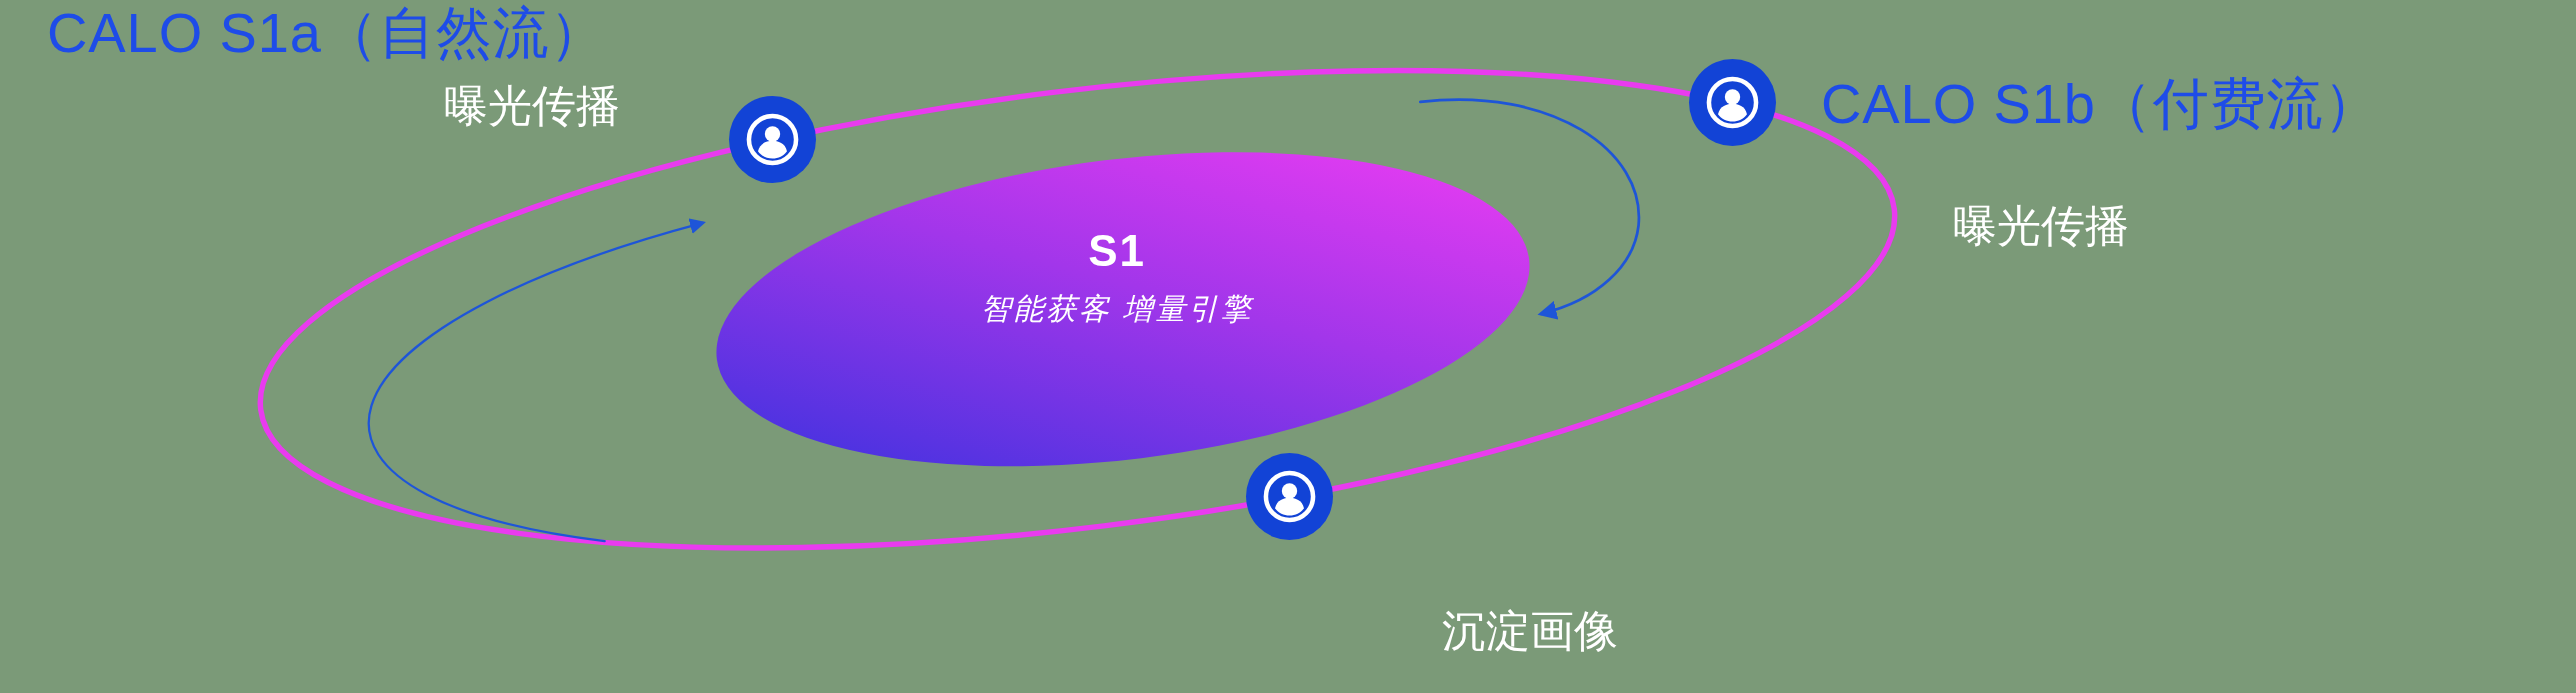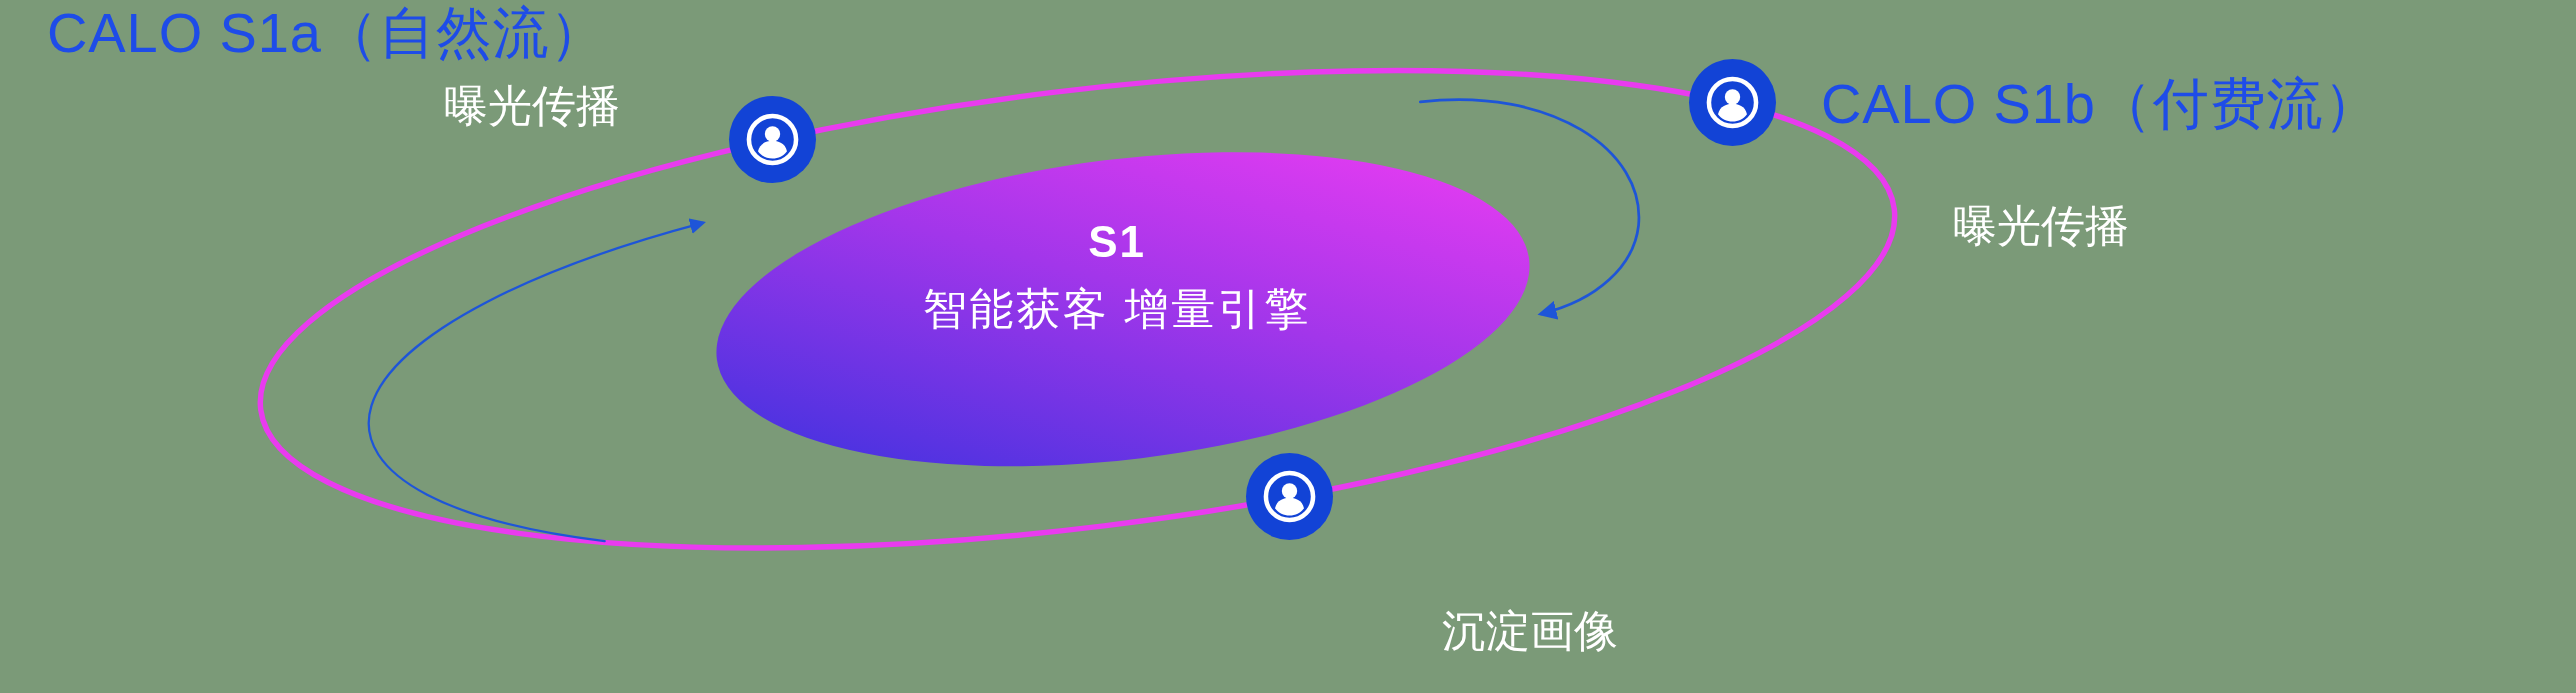--- a/index.html
+++ b/index.html
@@ -75,24 +75,25 @@
     text-align: center;
     color: var(--text_white, #ffffff);
     white-space: nowrap;
   }
   .core-title {
     font-size: 44px;
     font-weight: 700;
     letter-spacing: 1.8px;
   }
   .core-subtitle {
-    font-size: 44px;
+    font-size: 30px;
     font-weight: 400;
     margin-top: 12.7px;
     letter-spacing: 2.7px;
+    font-style: italic;
   }
 </style>
 </head>
 <body>
 
 <div class="canvas">
 
   <svg class="layer" viewBox="0 0 2833 763" aria-hidden="true">
     <defs>
       <linearGradient id="coreGrad" x1="0.05" y1="0.9" x2="0.95" y2="0.1">

